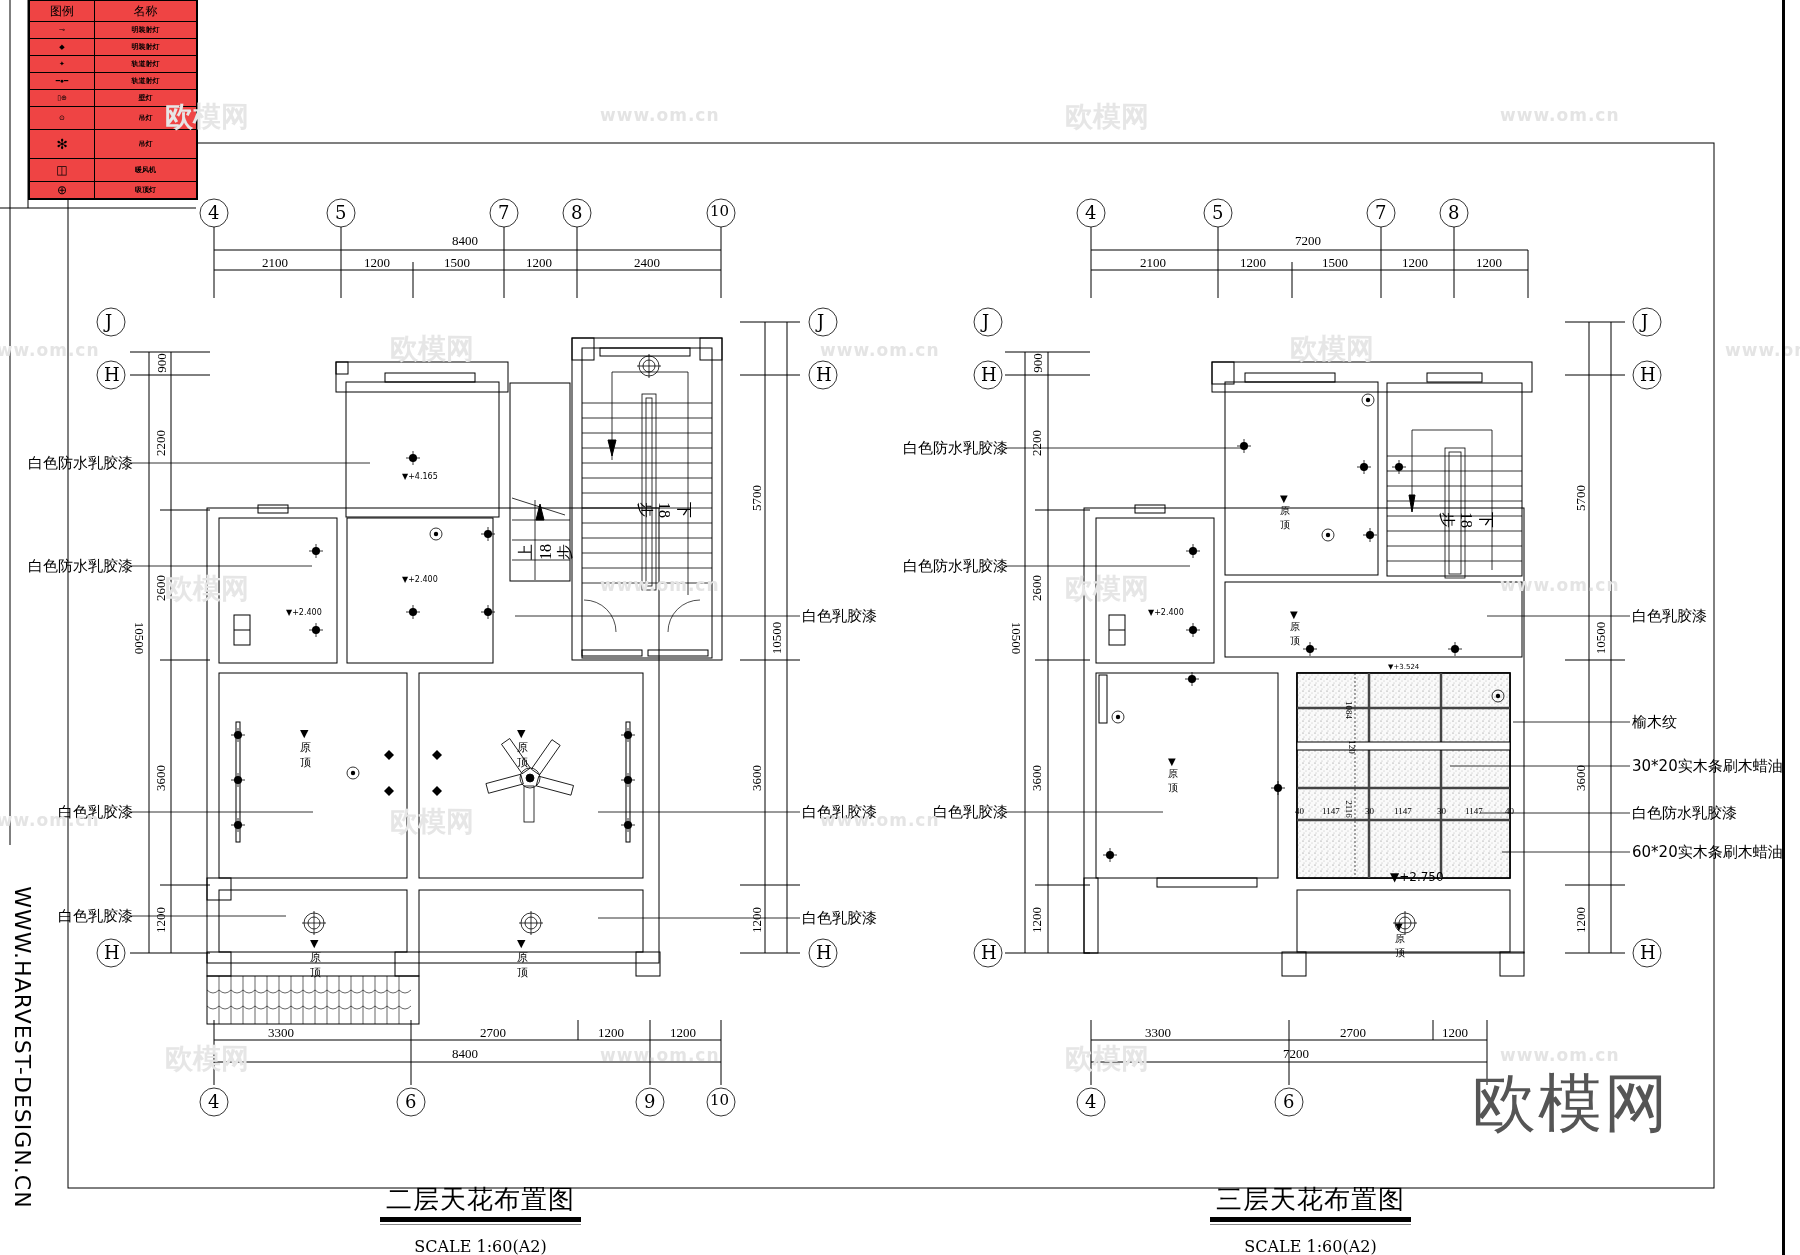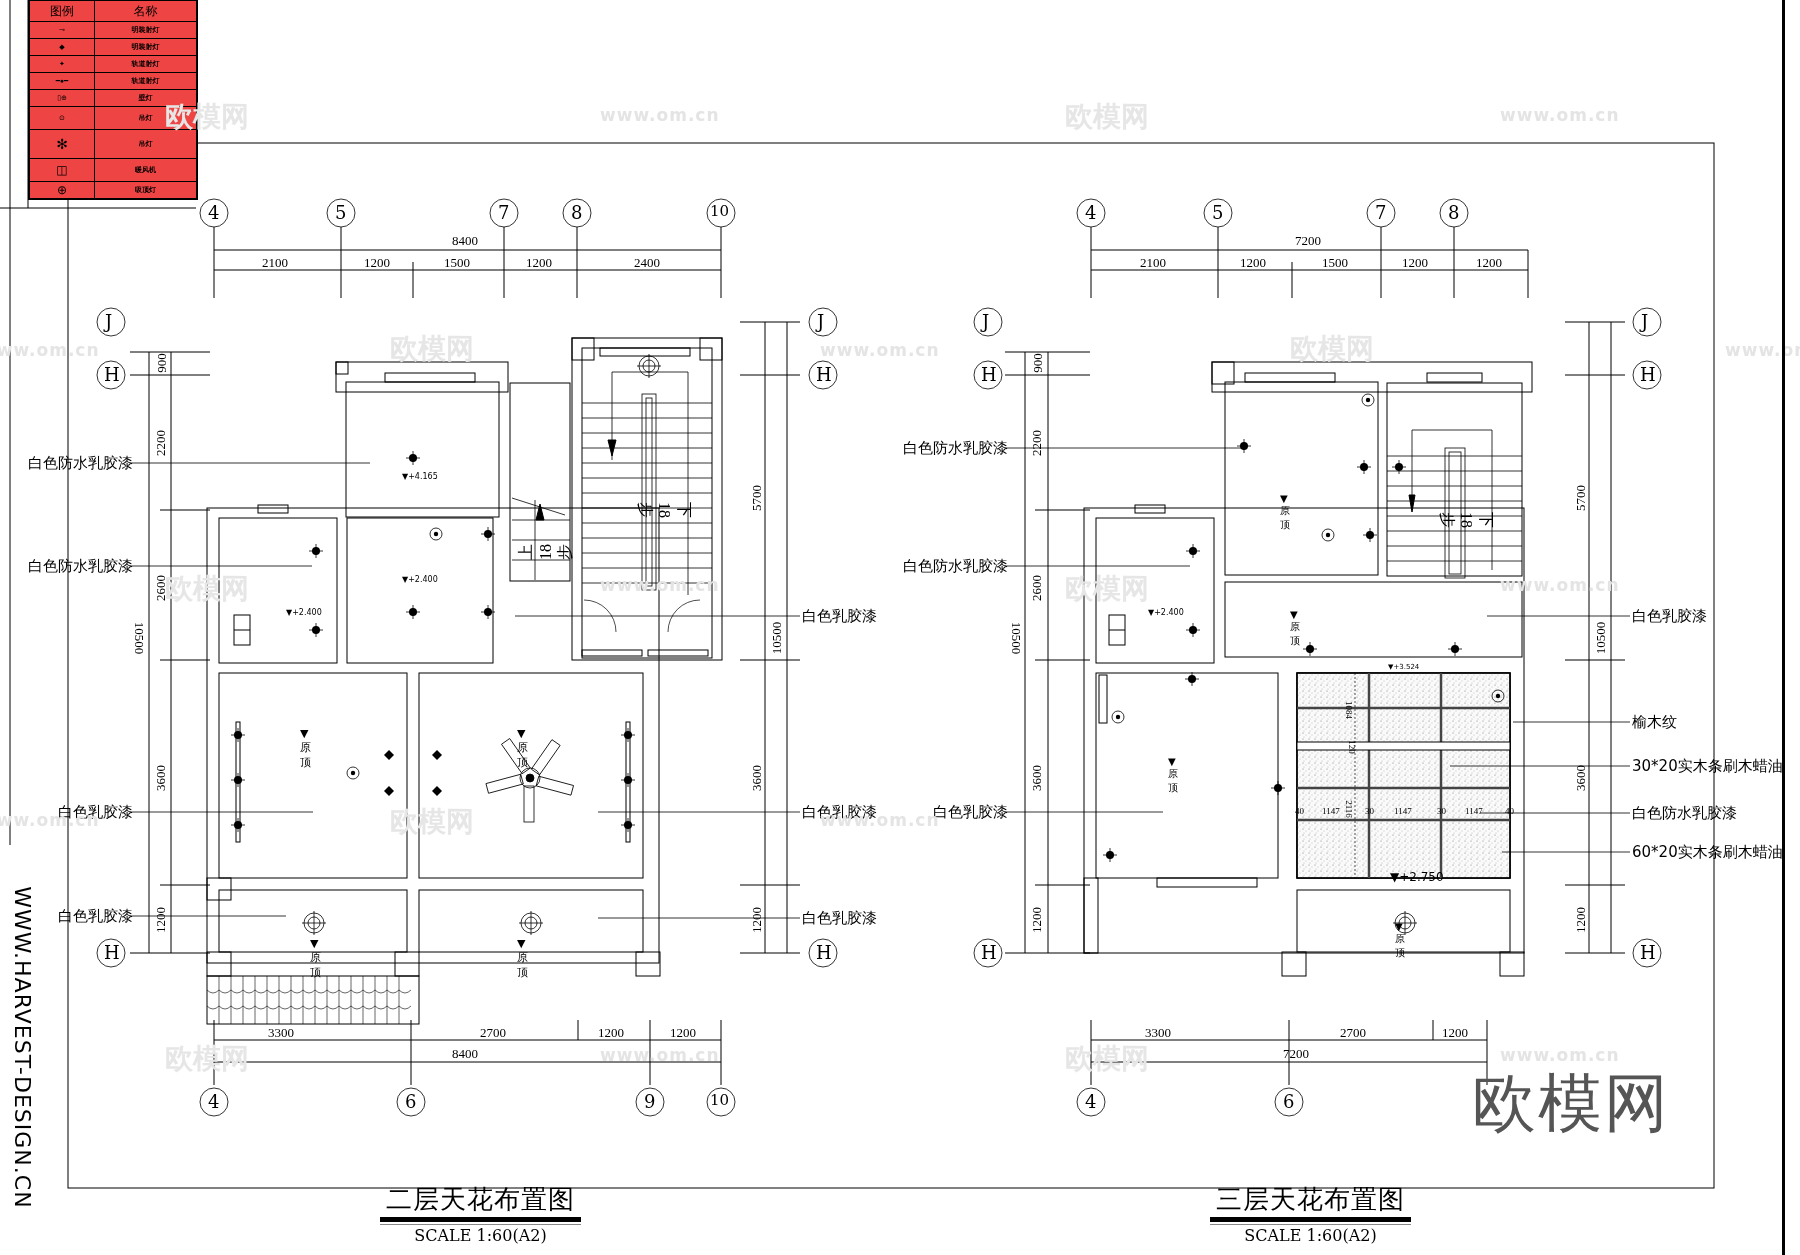--- a/index.html
+++ b/index.html
@@ -8,21 +8,21 @@
   .legend { position:absolute; left:28px; top:0; width:168px; border:1px solid #000; border-top:none; background:#ef4444; font-family:Liberation Serif, serif; }
   .legend table { border-collapse:collapse; width:100%; }
   .legend td, .legend th { border:1px solid #000; font-size:7px; height:16px; text-align:center; padding:0; }
   .legend th { font-size:12px; height:20px; font-weight:normal; }
   .legend td.sym { width:64px; }
   .legend td.name { font-weight:bold; }
   .side-url { position:absolute; left:-178px; top:1035px; transform:rotate(90deg); width:400px; font-family:"DejaVu Sans", sans-serif; font-size:22px; letter-spacing:1px; text-align:center; }
   .plan-title { position:absolute; font-family:"DejaVu Serif", serif; font-size:26px; letter-spacing:1px; }
   .plan-title .t { display:block; padding:0 6px; border-bottom:5px solid #000; }
   .plan-title .rule2 { display:block; height:1px; background:#888; margin-top:2px; }
-  .plan-title .scale { display:block; text-align:center; font-size:16px; margin-top:1px; letter-spacing:0; }
+  .plan-title .scale { display:block; text-align:center; font-size:16px; margin-top:12px; letter-spacing:0; }
   .callout { position:absolute; font-family:"DejaVu Sans", sans-serif; font-size:15px; white-space:nowrap; }
   .wm { position:absolute; font-family:"DejaVu Sans", sans-serif; color:#e6e6e6; font-size:28px; font-weight:bold; }
   .wm-url { position:absolute; font-family:"DejaVu Sans", sans-serif; color:#e4e4e4; font-size:17px; font-weight:bold; letter-spacing:1px; }
   .wm-big { position:absolute; left:1472px; top:1060px; font-family:"DejaVu Sans", sans-serif; color:#555; font-size:64px; letter-spacing:2px; }
   .title-block { position:absolute; left:1782px; top:0; width:18px; height:1255px; border-left:3px solid #000; }
 </style>
 </head>
 <body>
 
 <svg width="1800" height="1255" viewBox="0 0 1800 1255">

